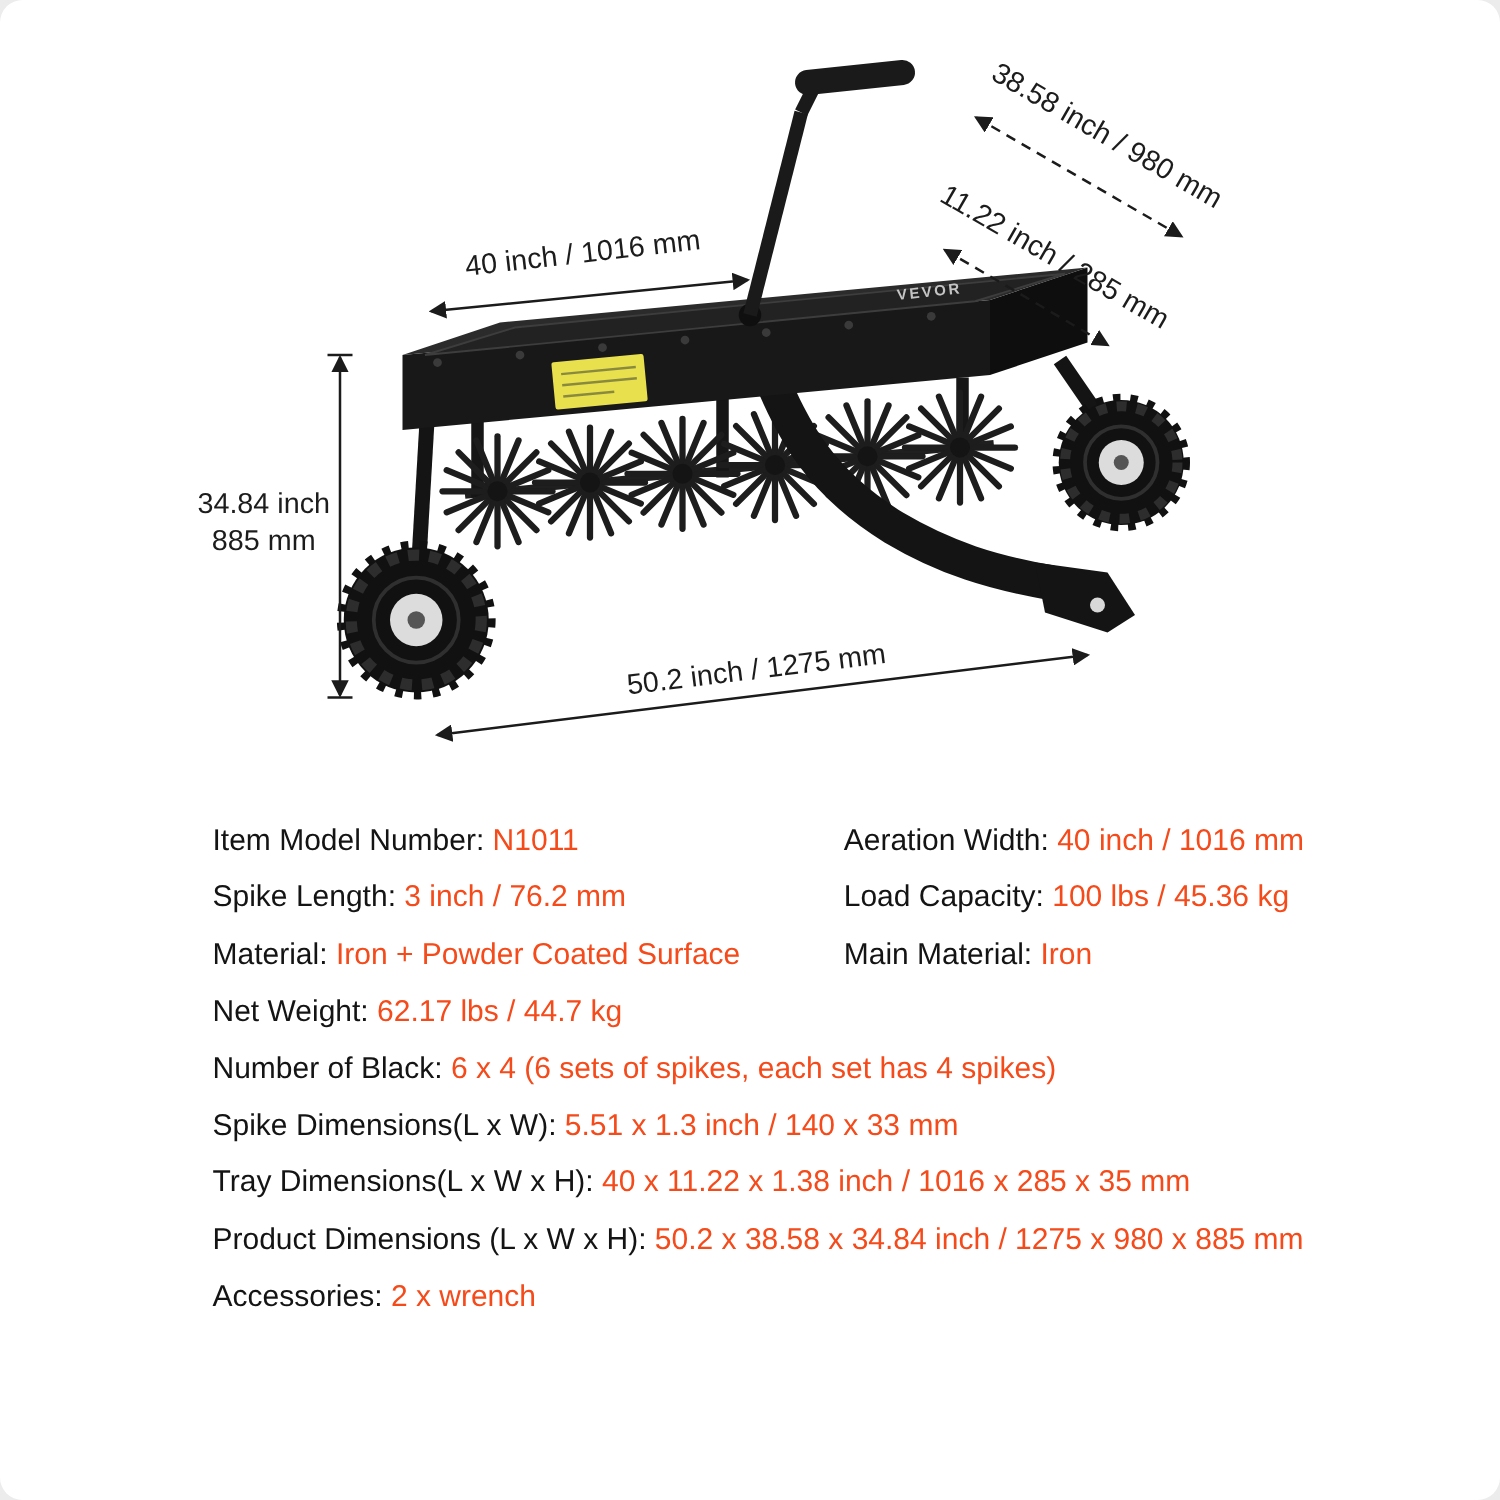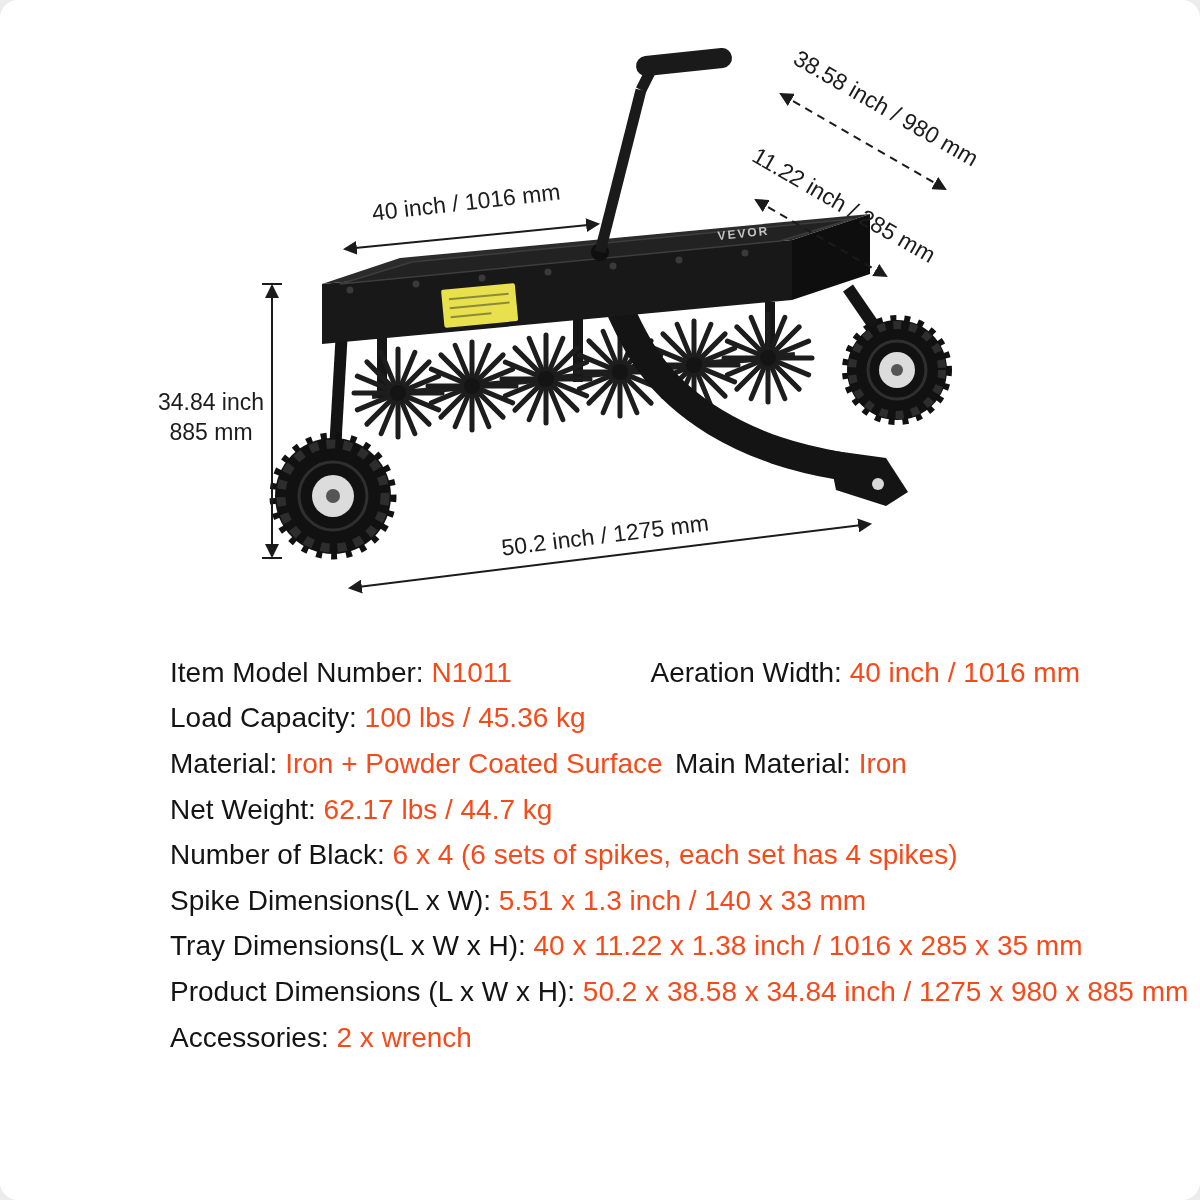--- a/index.html
+++ b/index.html
@@ -12,21 +12,21 @@
 
   
   .dim-text { font-size:23px; fill:#1c1c1c; font-weight:500; }
   .dim-line { stroke:#1b1b1b; stroke-width:2; fill:none; }
   .dim-dash { stroke-dasharray:8 6; }
   .star-line { stroke:#1d1d1d; stroke-width:5; stroke-linecap:round; }
   .brand-text { font-size:12px; fill:#c4c4c4; letter-spacing:2px; font-weight:bold; }
 
   
   .specs { position:absolute; left:170px; top:650px; width:910px; }
-  .spec-row { display:flex; height:45.6px; align-items:center; font-size:28px; color:#141414; white-space:nowrap; }
+  .spec-row { display:flex; height:45.6px; align-items:center; font-size:24px; color:#141414; white-space:nowrap; }
   .spec-cell { display:inline-block; }
   .spec-cell.col-left { width:505px; }
   .spec-label { color:#141414; }
   .spec-value { color:var(--accent,#f54a1a); }
 </style>
 </head>
 <body>
 
 <div class="page">
 
@@ -156,20 +156,23 @@
     <div class="spec-row">
       <div class="spec-cell col-left">
         <span class="spec-label">Item Model Number: </span><span class="spec-value">N1011</span>
       </div>
       <div class="spec-cell">
         <span class="spec-label">Aeration Width: </span><span class="spec-value">40 inch / 1016 mm</span>
       </div>
     </div>
 
     <div class="spec-row">
+      <div class="spec-cell col-left">
+        <span class="spec-label">Spike Length: </span><span class="spec-value">3 inch / 76.2 mm</span>
+      </div>
       <div class="spec-cell">
         <span class="spec-label">Load Capacity: </span><span class="spec-value">100 lbs / 45.36 kg</span>
       </div>
     </div>
 
 
     <div class="spec-row">
       <div class="spec-cell col-left">
         <span class="spec-label">Material: </span><span class="spec-value">Iron + Powder Coated Surface</span>
       </div>

